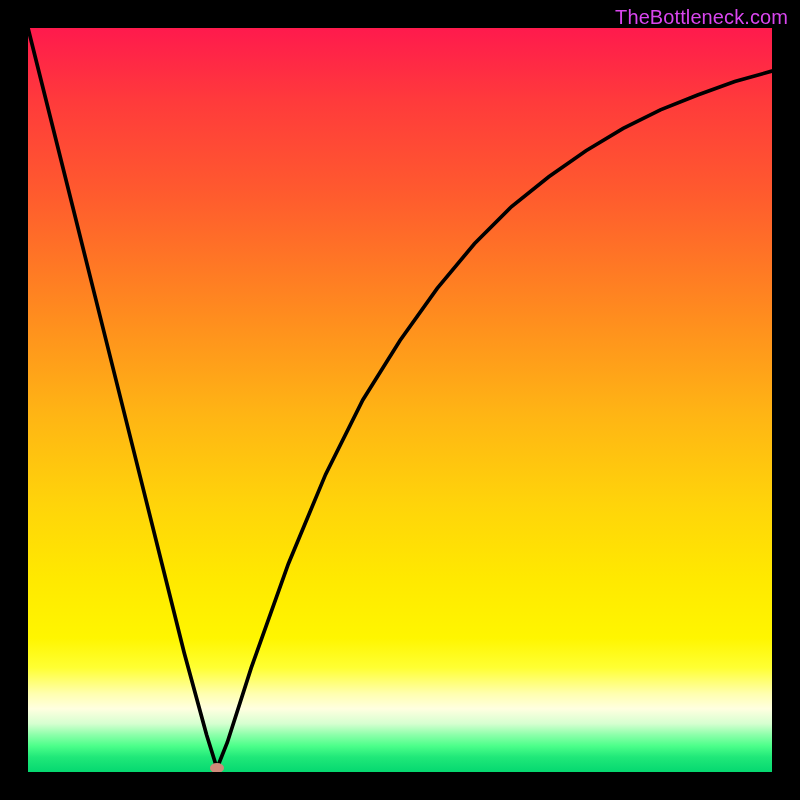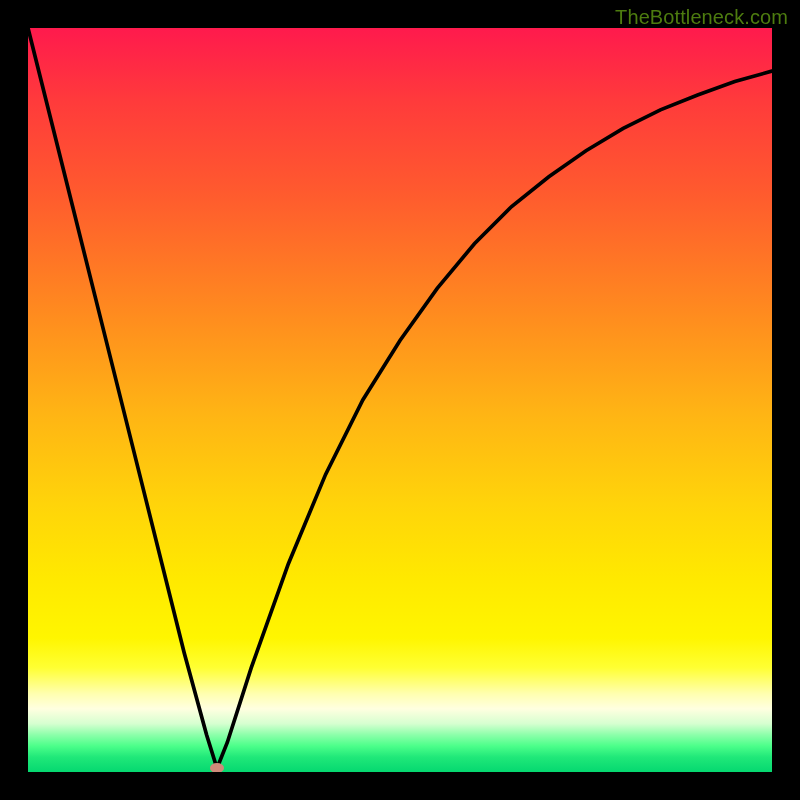--- a/index.html
+++ b/index.html
@@ -66,21 +66,21 @@
     width: 14px;
     height: 10px;
     border-radius: 50%;
     background: #cf8a7a;
     transform: translate(-50%, -50%);
   }
   .watermark {
     position: absolute;
     top: 6px;
     right: 12px;
-    color: #4d7c0f;
+    color: #d946ef;
     font-size: 20px;
     font-weight: normal;
     letter-spacing: 0.1px;
   }
 </style>
 </head>
 <body>
 
 <div class="frame">
 

